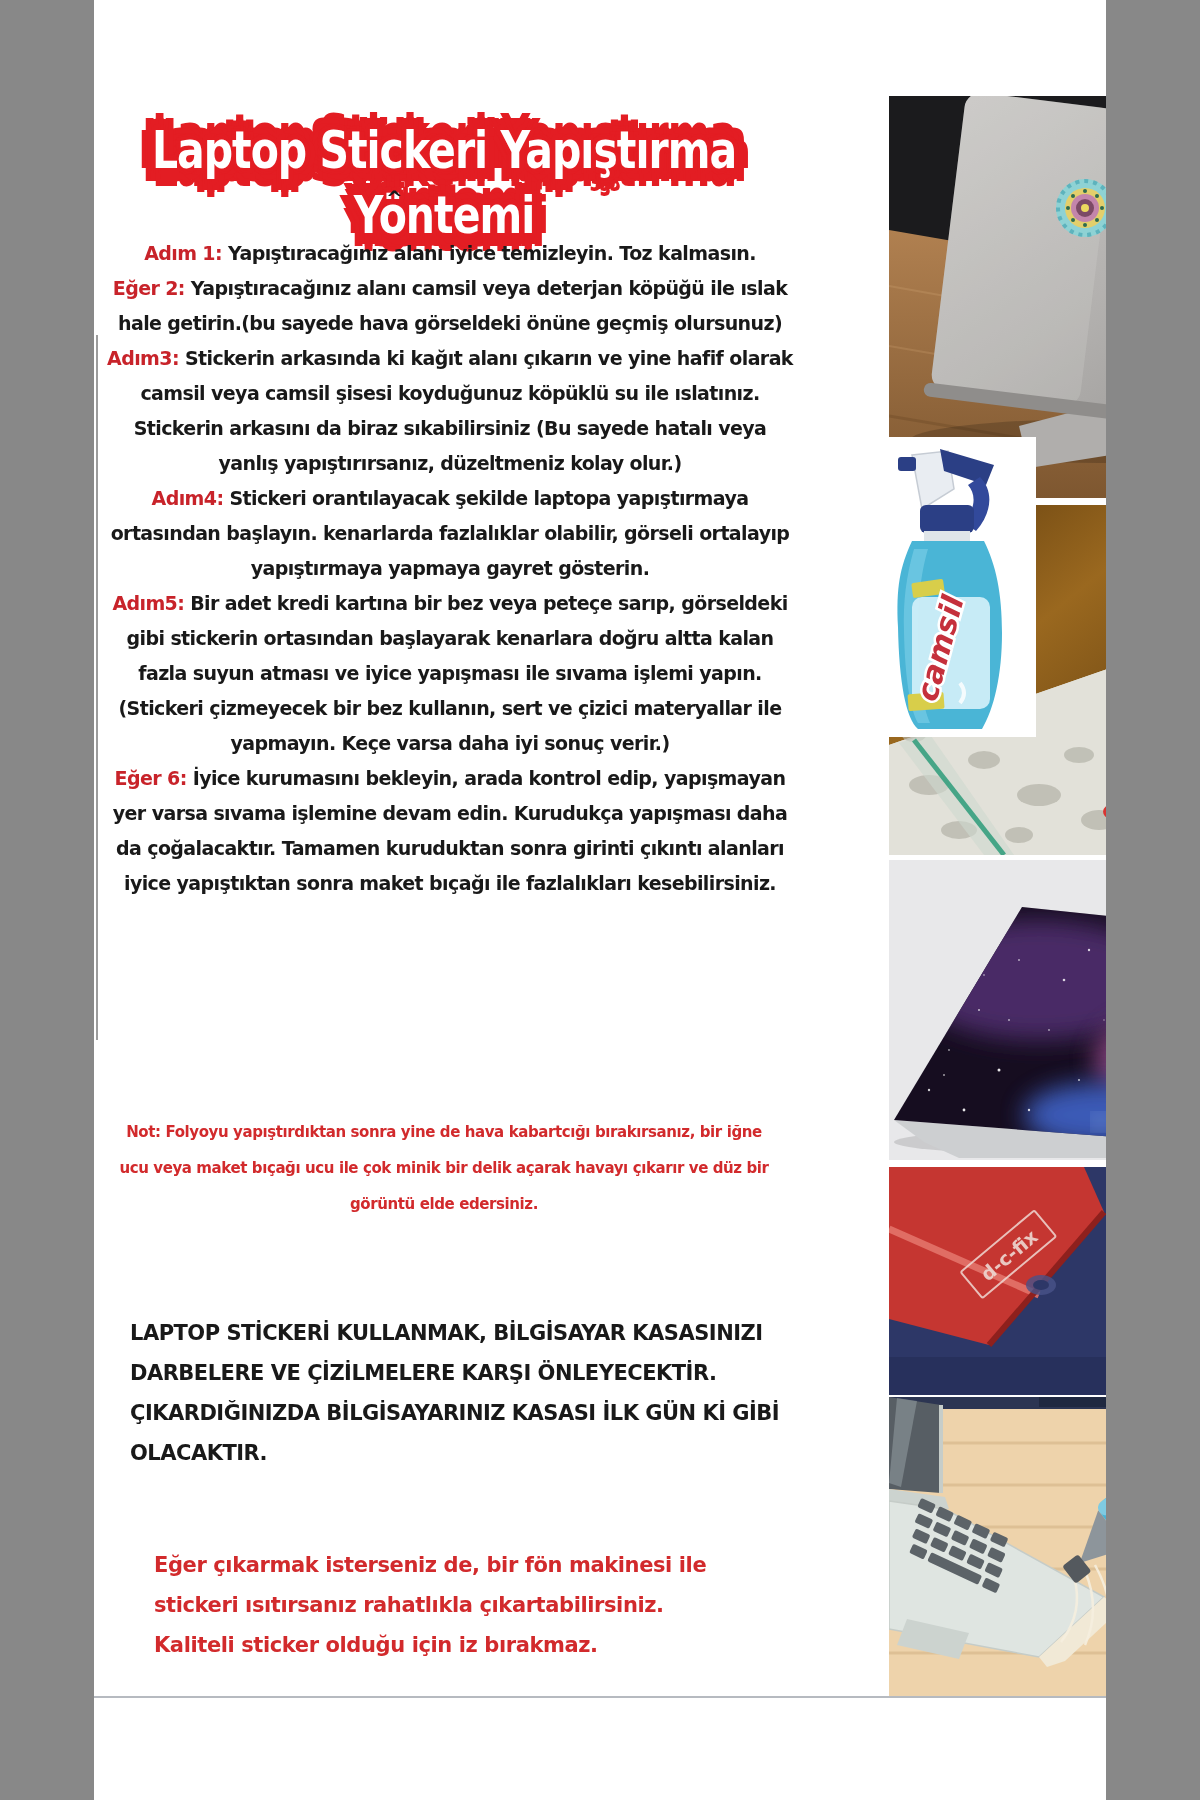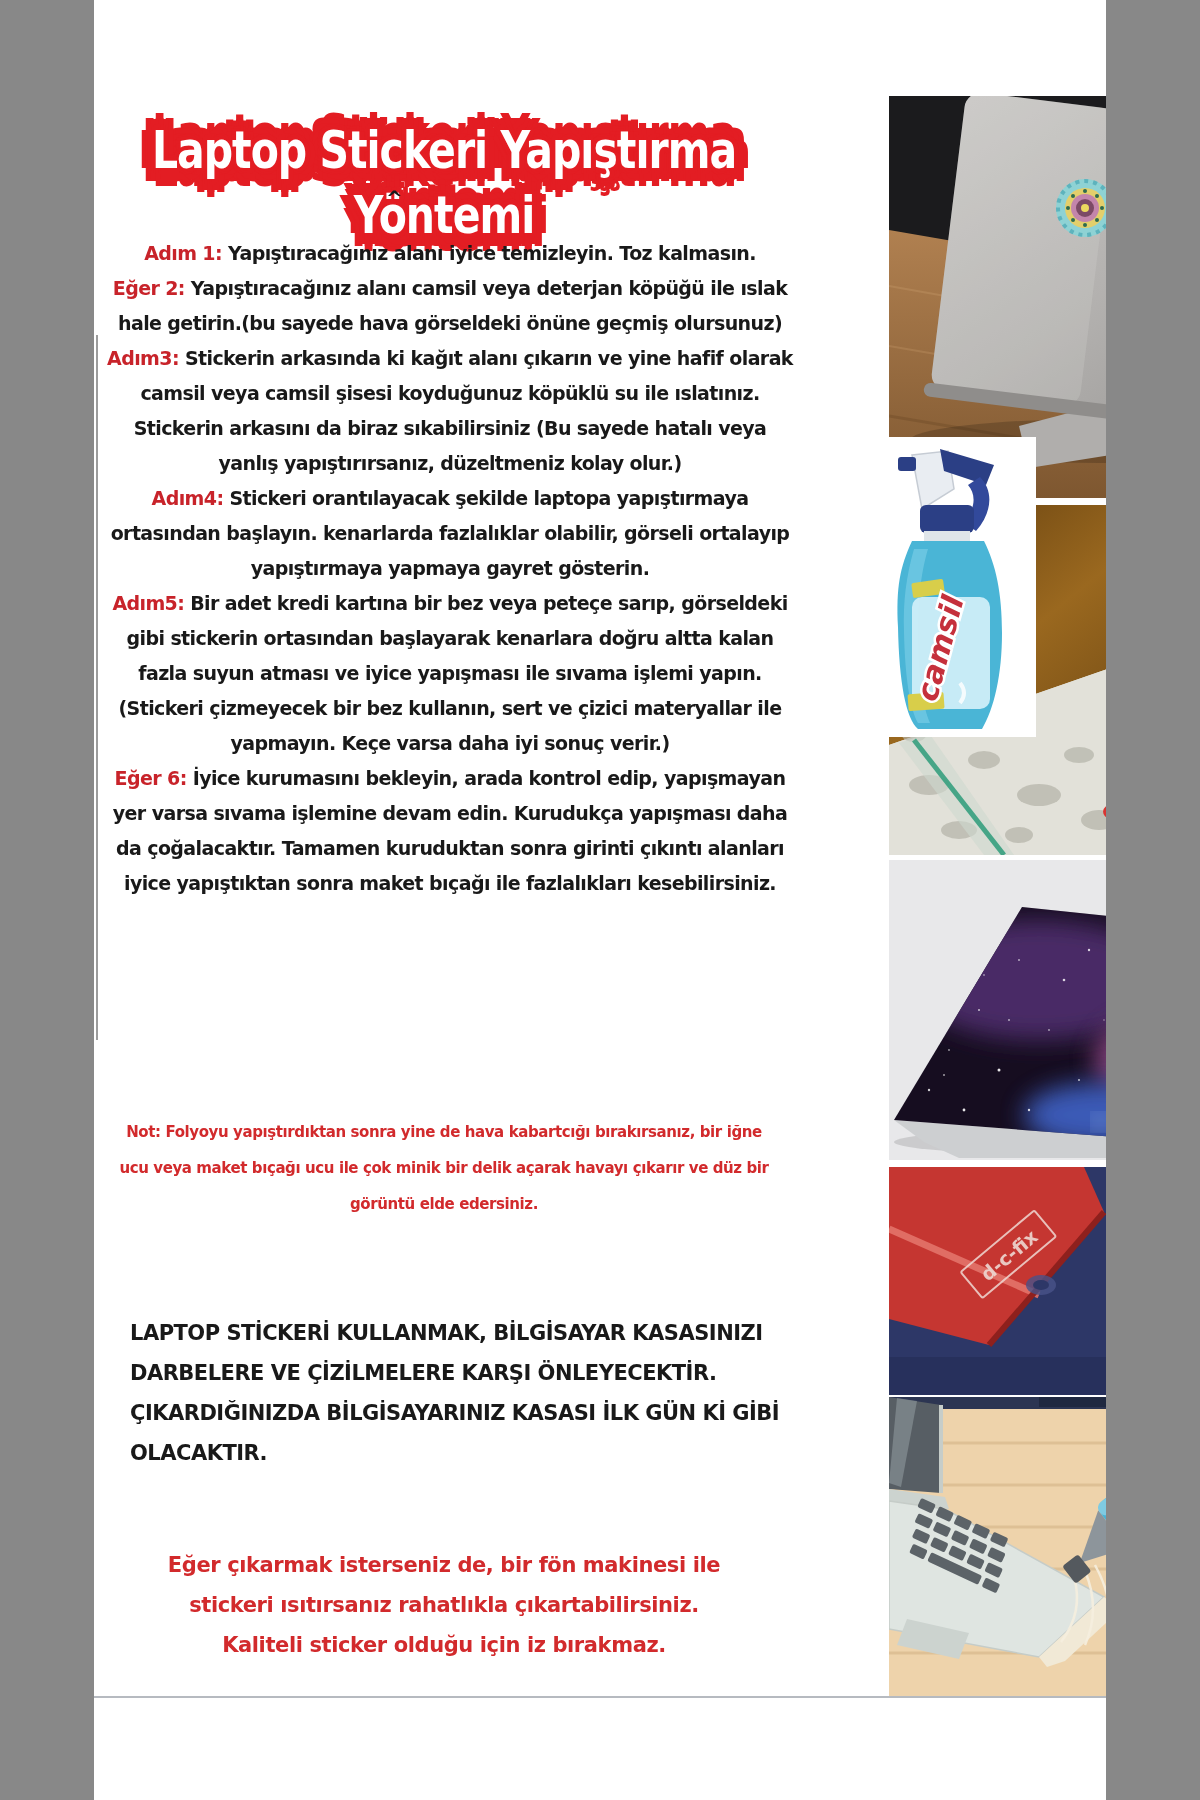--- a/index.html
+++ b/index.html
@@ -37,21 +37,21 @@
     text-align:center;font-weight:bold;font-size:15px;line-height:36px;
     letter-spacing:-0.4px;color:#d22a2c;margin-top:48px;
   }
   .benefit{
     position:absolute;left:20px;top:1313px;width:660px;
     font-weight:bold;font-size:21px;line-height:40px;
     letter-spacing:-0.5px;color:#191919;margin-left:16px;
   }
   .removal{
     position:absolute;left:60px;top:1545px;width:580px;
-    text-align:center;font-weight:bold;font-size:21px;line-height:40px;
+    text-align:left;font-weight:bold;font-size:21px;line-height:40px;
     letter-spacing:-0.4px;color:#d22a2c;
   }
   
   .photo{position:absolute;overflow:hidden;background:#ddd;}
   .photo svg{display:block;width:100%;height:100%;}
   #photo1{left:795px;top:96px;width:405px;height:402px;}
   #photo2{left:795px;top:505px;width:405px;height:350px;}
   #photo3{left:795px;top:860px;width:405px;height:300px;}
   #photo4{left:795px;top:1167px;width:405px;height:228px;}
   #photo5{left:795px;top:1397px;width:405px;height:299px;}

